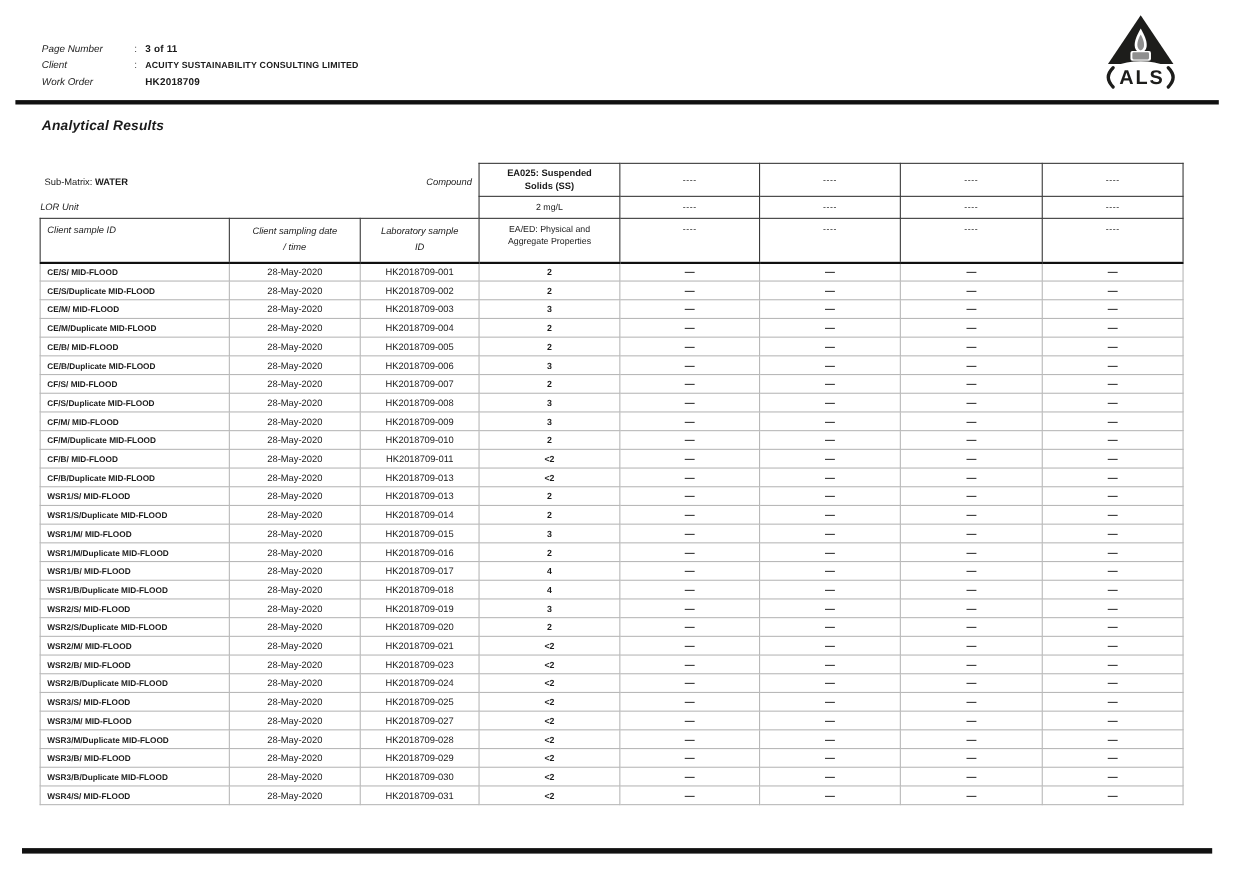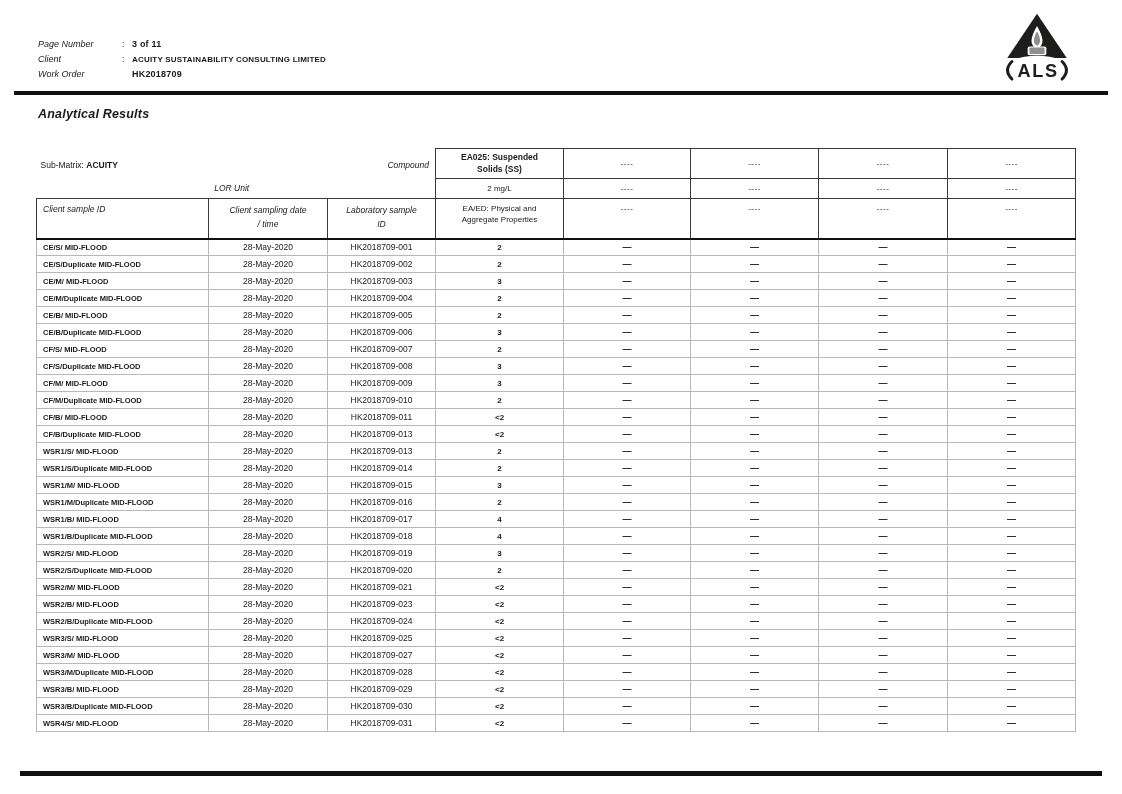--- a/index.html
+++ b/index.html
@@ -40,21 +40,21 @@
   tr.method-row   { height:40px; }
   tr.data         { height:17px; }
 
   .nb { border:none; }
   .box { border:1px solid #3a3a3a; text-align:center; background:#fff; }
 
   .topleft-flex { display:flex; justify-content:space-between; align-items:flex-start; padding:3px 6px 0 4px; }
   .submatrix { font-size:8.5px; }
   .submatrix b { font-weight:bold; }
   .lbl-italic { font-style:italic; font-size:8.5px; color:#222; }
-  .lor-label-cell { text-align:center; padding-right:8px; vertical-align:middle; }
+  .lor-label-cell { text-align:left; padding-right:8px; vertical-align:middle; }
 
   .compound-cell { font-weight:bold; font-size:8.5px; line-height:1.35; vertical-align:middle; }
   .lor-cell { font-size:8px; vertical-align:middle; }
   .method-cell { font-size:8px; line-height:1.4; vertical-align:top; padding-top:4px; text-align:center; }
   .dash-h { vertical-align:top; padding-top:5px; font-size:8px; letter-spacing:.5px; text-align:center; }
   .dash-h.mid { vertical-align:middle; padding-top:0; }
 
   .ch-id { font-style:italic; text-align:left; padding:5px 0 0 6px; vertical-align:top; font-size:8.5px; }
   .ch-center { font-style:italic; text-align:center; vertical-align:top; padding-top:5px; font-size:8.5px; line-height:1.6; }
   tr.method-row td { border-bottom:2.5px solid #101010;margin-top:20px; }
@@ -114,21 +114,21 @@
       <col style="width:127px">
         <col style="width:128px">
         <col style="width:129px">
         <col style="width:128px">
     </colgroup>
 
     <tbody>
         <tr class="compound-row">
       <td colspan="3" class="nb">
         <div class="topleft-flex">
-          <span class="submatrix"><span>Sub-Matrix:</span> <b>ACUITY</b></span>
+          <span class="submatrix"><span>Sub-Matrix:</span> <b>WATER</b></span>
           <span class="lbl-italic">Compound</span>
         </div>
       </td>
       <td class="box compound-cell">
         <div>EA025: Suspended</div>
         <div>Solids (SS)</div>
       </td>
       <td class="box dash-h mid">----</td>
       <td class="box dash-h mid">----</td>
       <td class="box dash-h mid">----</td>

